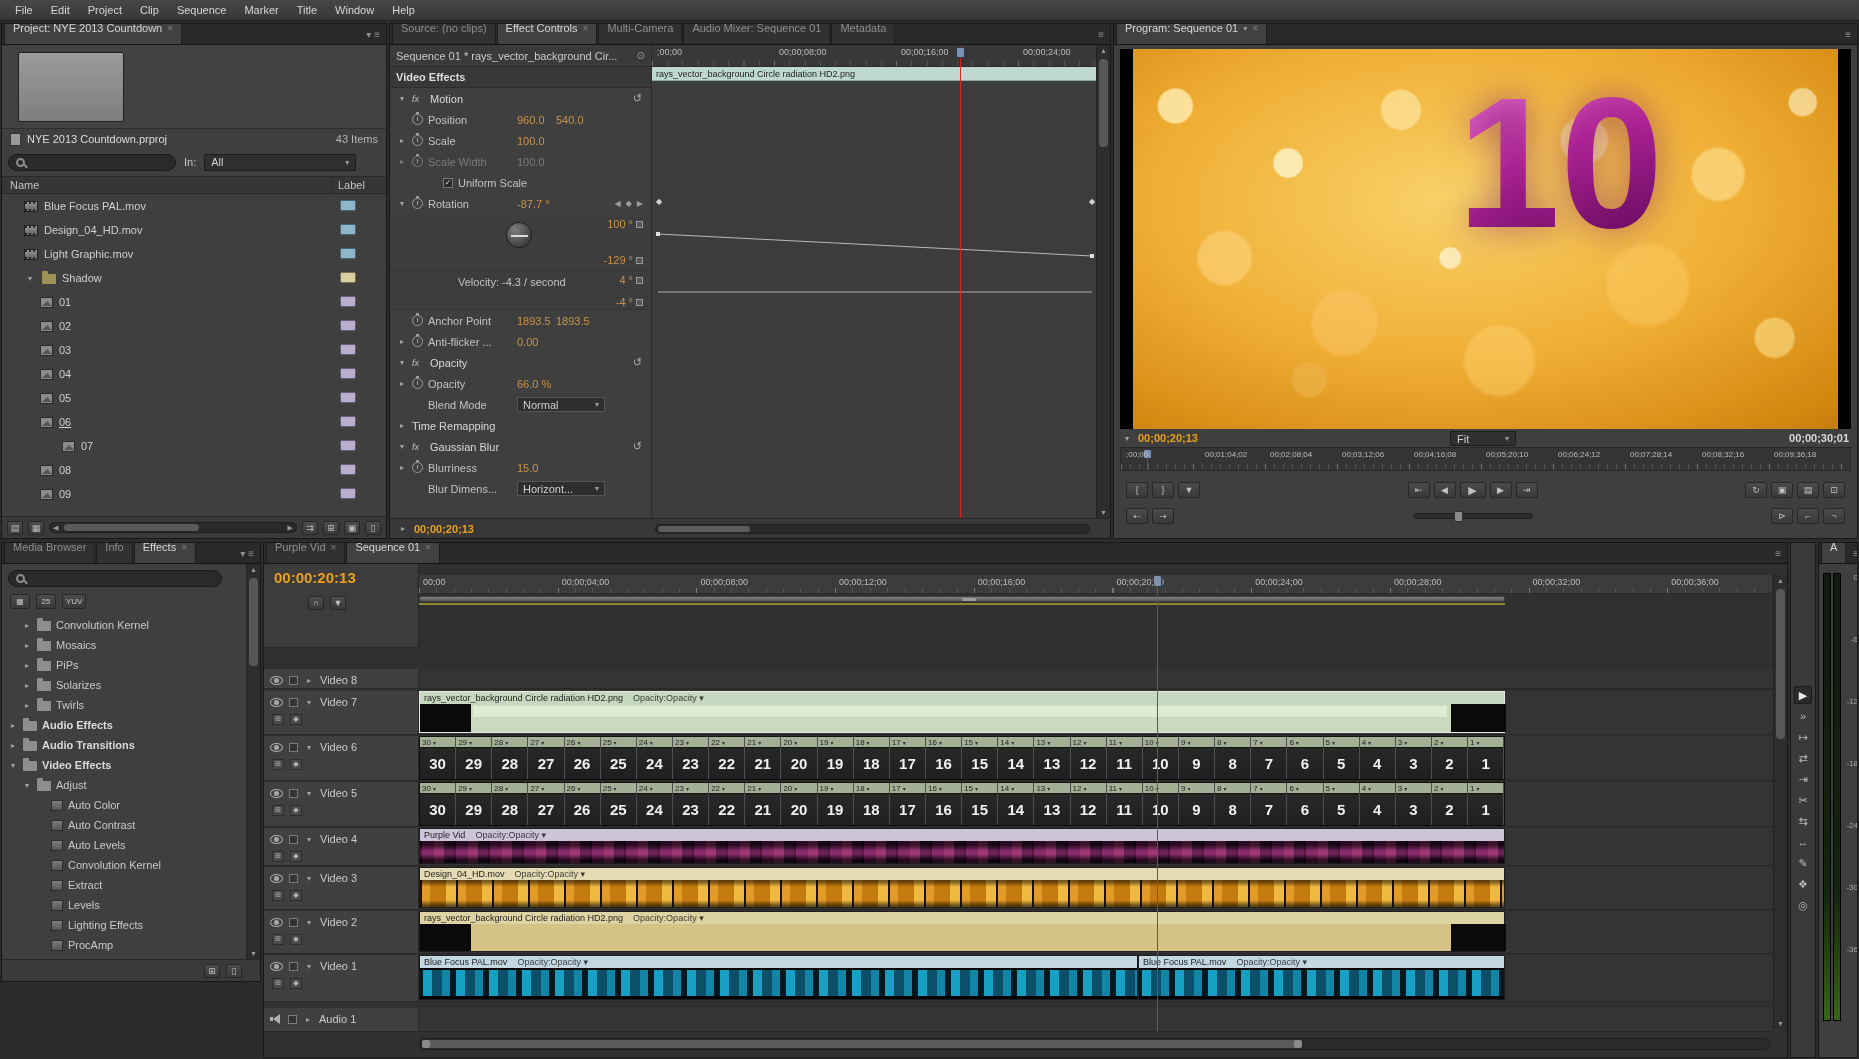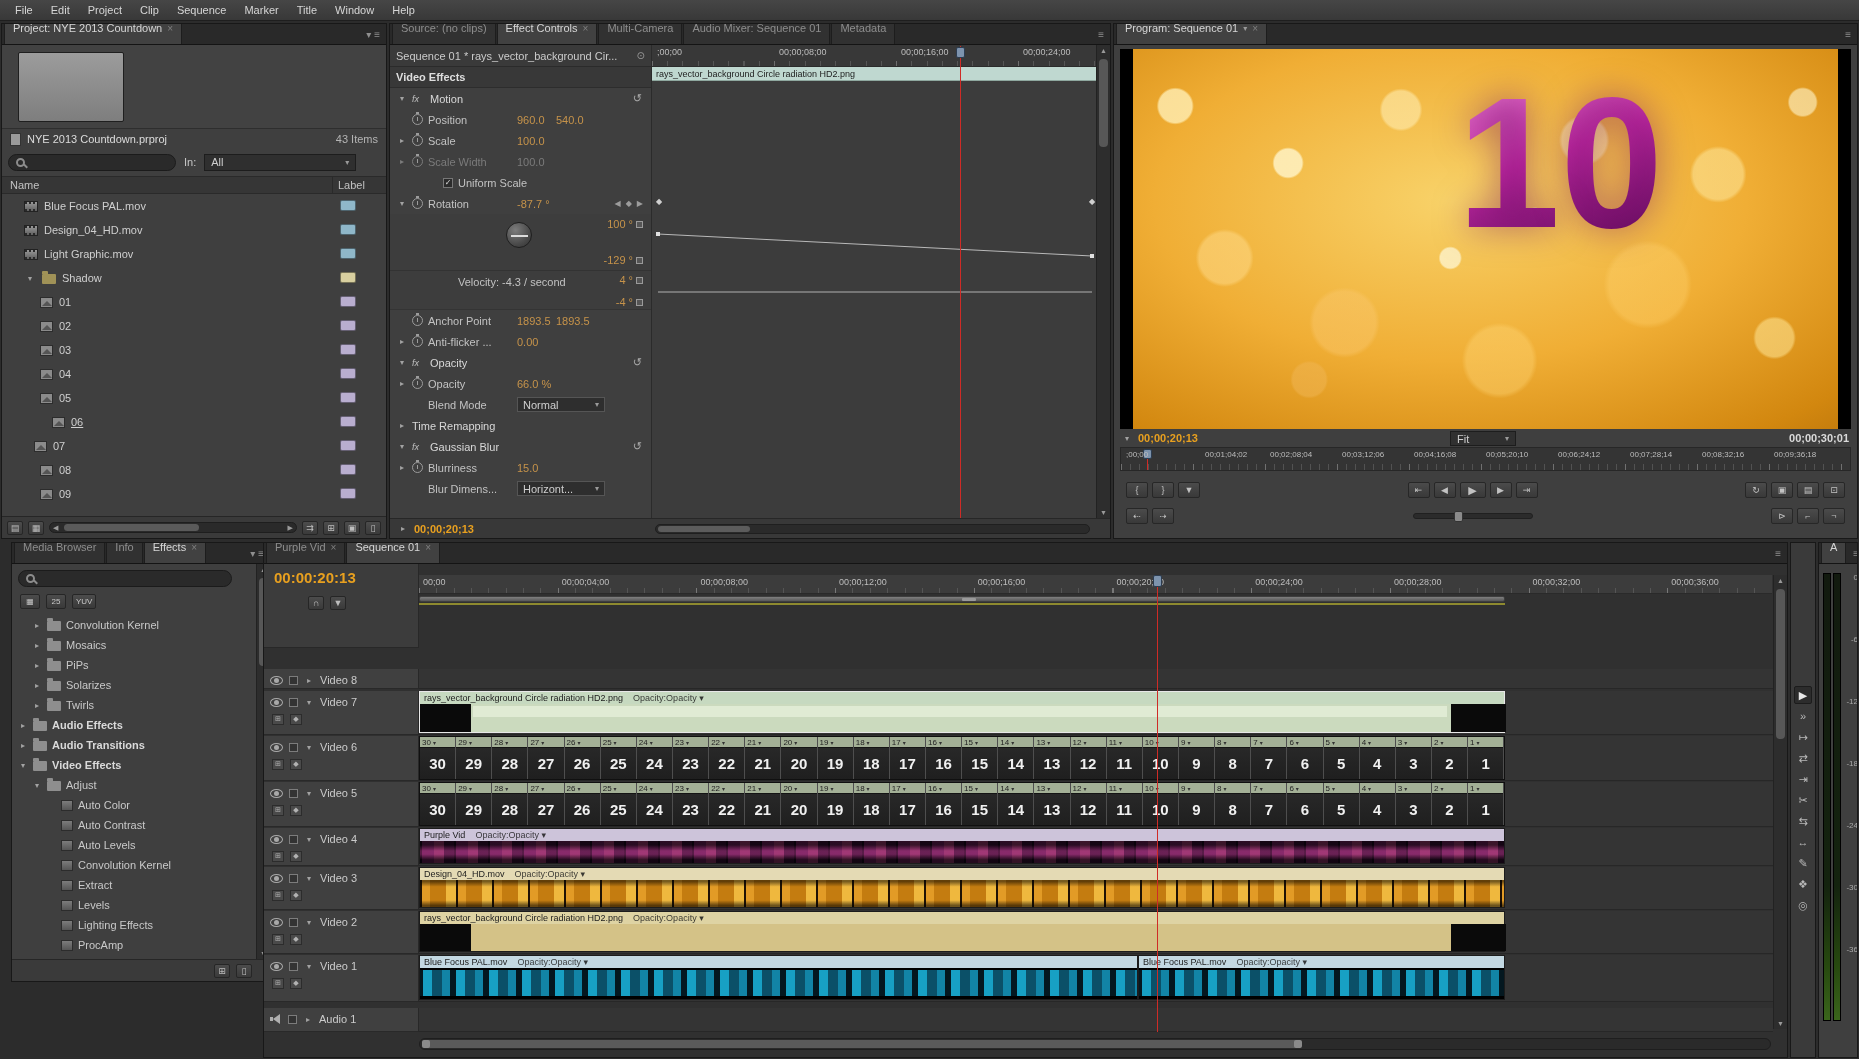--- a/index.html
+++ b/index.html
@@ -133,21 +133,21 @@
 .pm-cti{position:absolute;left:26px;top:1px;bottom:0;width:1px;background:#cf2b26}
 .pm-cti-grip{position:absolute;left:22px;top:1px;width:9px;height:10px;background:#7d93ad;border:1px solid #2c3c50;border-radius:2px}
 .pt-row{position:absolute;left:0;width:100%;height:22px;display:flex;align-items:center;gap:4px;padding:0 12px}
 .pt-row .grp{display:flex;gap:4px;align-items:center}
 .pt-row .mid{margin:0 auto;display:flex;gap:4px;align-items:center}
 .tbtn{width:22px;height:16px;display:flex;align-items:center;justify-content:center;background:linear-gradient(180deg,#4b4b4b,#393939);border:1px solid #272727;border-radius:2px;font-size:9px;color:#c2c2c2}
 .tbtn.play{width:26px;font-size:11px}
 .shuttle{width:120px;height:6px;background:#2b2b2b;border-radius:3px;border:1px solid #202020;position:relative}
 .shuttle .knob{position:absolute;left:34%;top:-3px;width:9px;height:11px;background:#8a8a8a;border-radius:2px;border:1px solid #333}
 
-#effects-panel{left:11px;top:542px;width:260px;height:440px}
+#effects-panel{left:1px;top:542px;width:260px;height:440px}
 .fx-search{position:absolute;left:6px;top:27px;width:214px;height:17px;background:#2a2a2a;border:1px solid #1b1b1b;border-radius:9px;display:flex;align-items:center;padding-left:7px}
 .fx-badges{position:absolute;left:8px;top:51px;display:flex;gap:6px}
 .badge{min-width:20px;height:15px;background:linear-gradient(180deg,#4c4c4c,#393939);border:1px solid #262626;border-radius:2px;display:flex;align-items:center;justify-content:center;font-size:8px;color:#c8c8c8;padding:0 3px}
 .fx-tree{position:absolute;left:0;top:72px;width:244px;bottom:22px;overflow:hidden}
 .erow{height:20px;display:flex;align-items:center;gap:5px;color:#c9c9c9}
 .erow .bold{font-weight:bold;color:#dadada}
 .fx-vscroll{position:absolute;right:0;top:21px;width:14px;bottom:22px;background:#2d2d2d;border-left:1px solid #222}
 .fx-bottom{position:absolute;left:0;bottom:0;width:100%;height:22px;background:#3a3a3a;border-top:1px solid #262626;display:flex;align-items:center;justify-content:flex-end;gap:6px;padding:0 18px}
 
 #timeline-panel{left:263px;top:542px;width:1525px;height:516px}
@@ -304,26 +304,26 @@
         <div class="prow" style="padding-left: 38px;">
           <span class="ic-still"></span>
           <span class="pname">04</span>
           <span class="chip" style="background: rgb(185, 174, 207);"></span>
         </div>
         <div class="prow" style="padding-left: 38px;">
           <span class="ic-still"></span>
           <span class="pname">05</span>
           <span class="chip" style="background: rgb(185, 174, 207);"></span>
         </div>
-        <div class="prow" style="padding-left: 50px; text-decoration: underline;">
+        <div class="prow" style="padding-left: 38px; text-decoration: underline;">
           <span class="ic-still"></span>
           <span class="pname">06</span>
           <span class="chip" style="background: rgb(185, 174, 207);"></span>
         </div>
-        <div class="prow" style="padding-left: 32px;">
+        <div class="prow" style="padding-left: 60px;">
           <span class="ic-still"></span>
           <span class="pname">07</span>
           <span class="chip" style="background: rgb(185, 174, 207);"></span>
         </div>
         <div class="prow" style="padding-left: 38px;">
           <span class="ic-still"></span>
           <span class="pname">08</span>
           <span class="chip" style="background: rgb(185, 174, 207);"></span>
         </div>
         <div class="prow" style="padding-left: 38px;">

